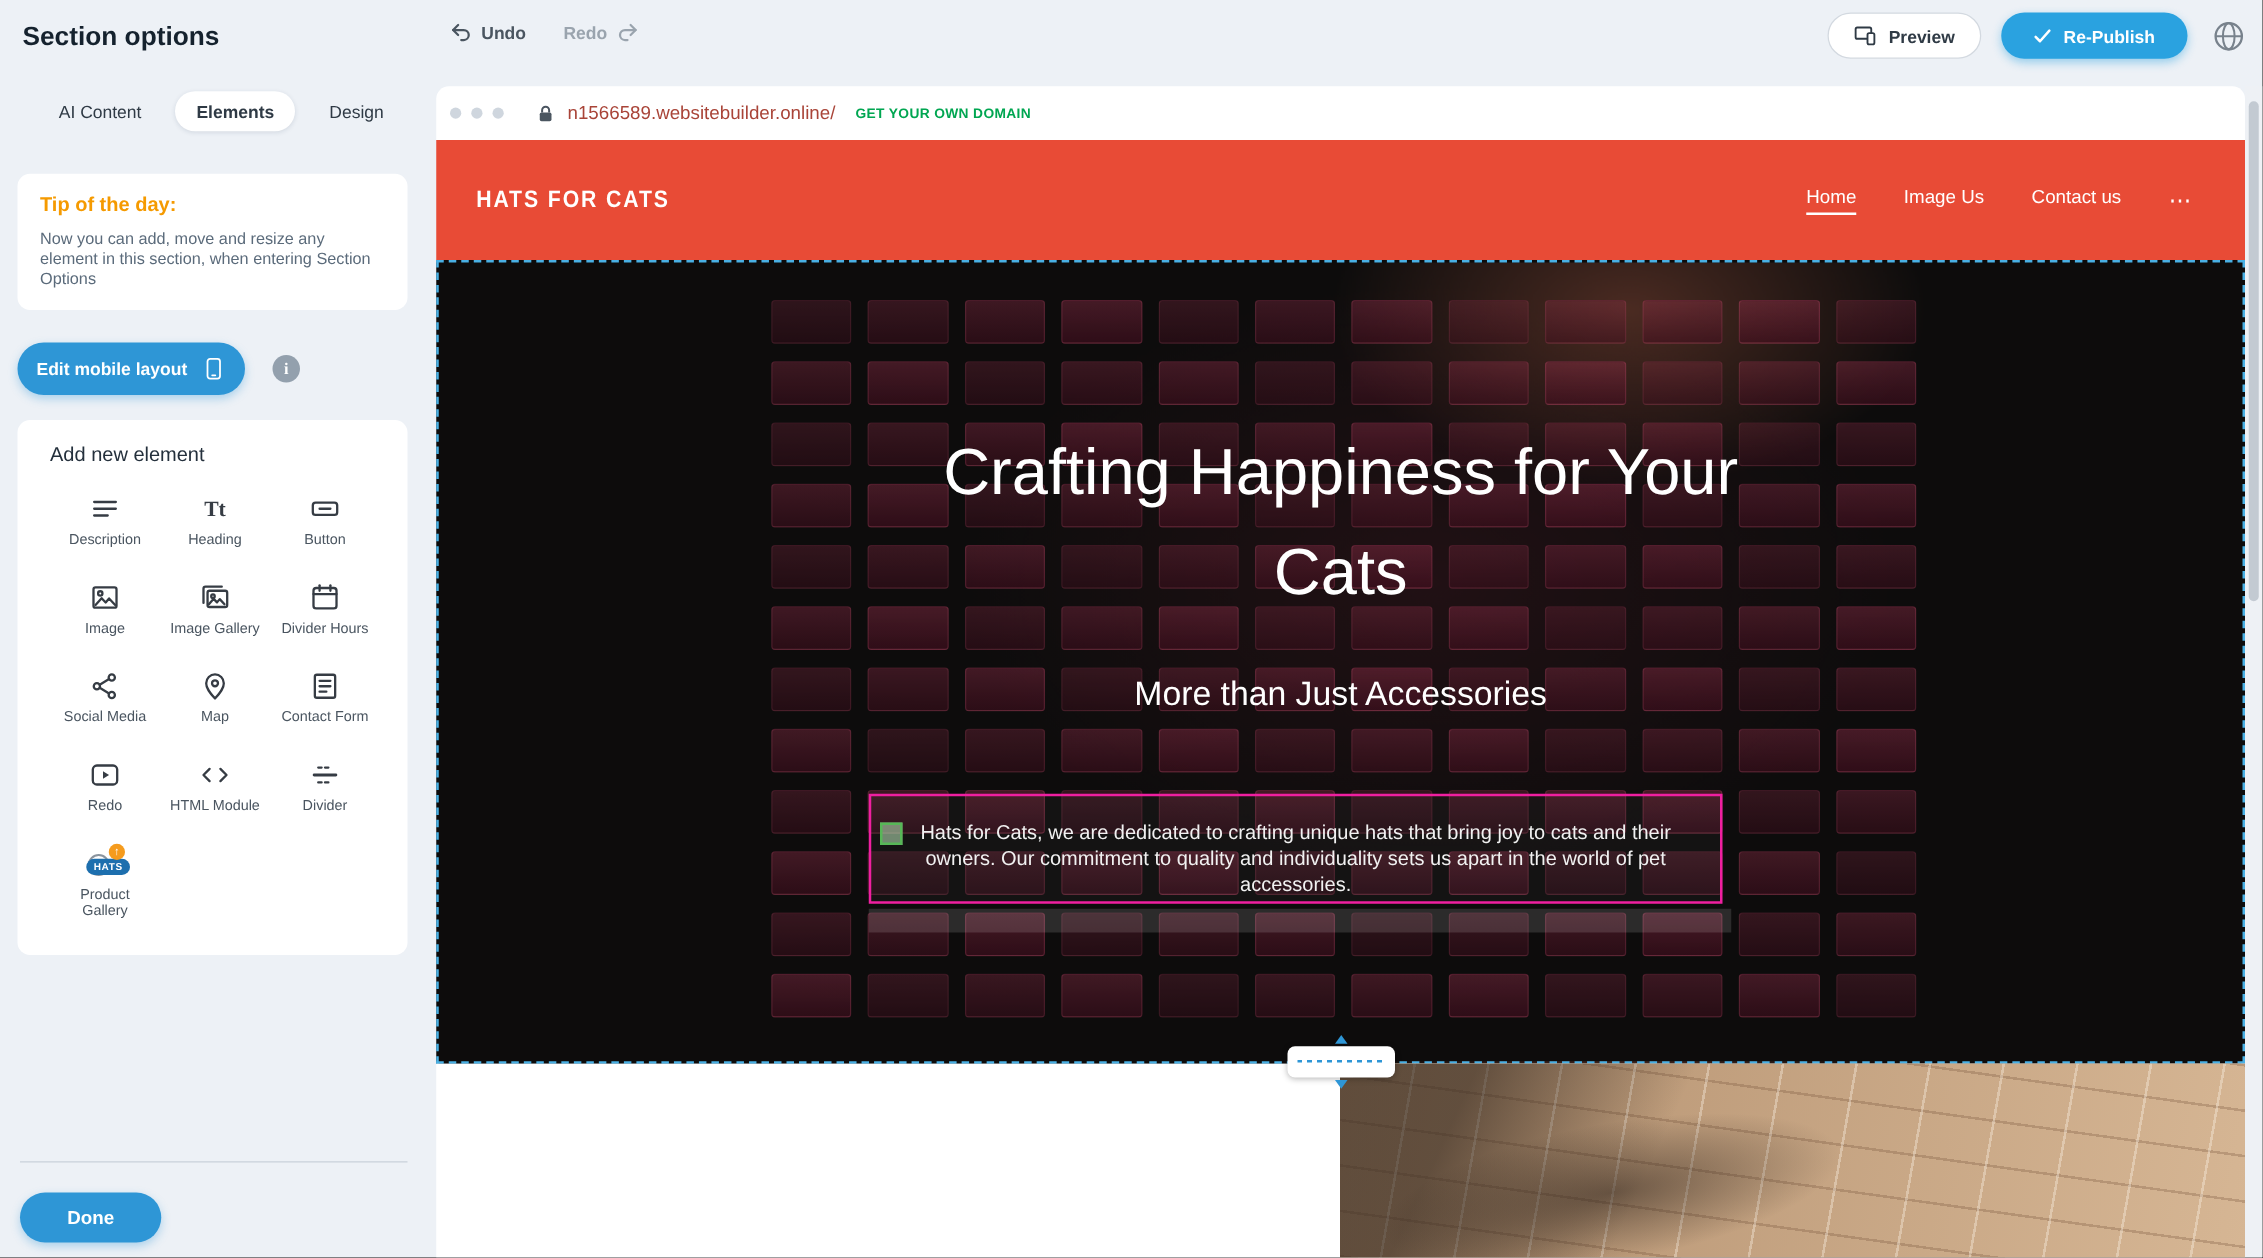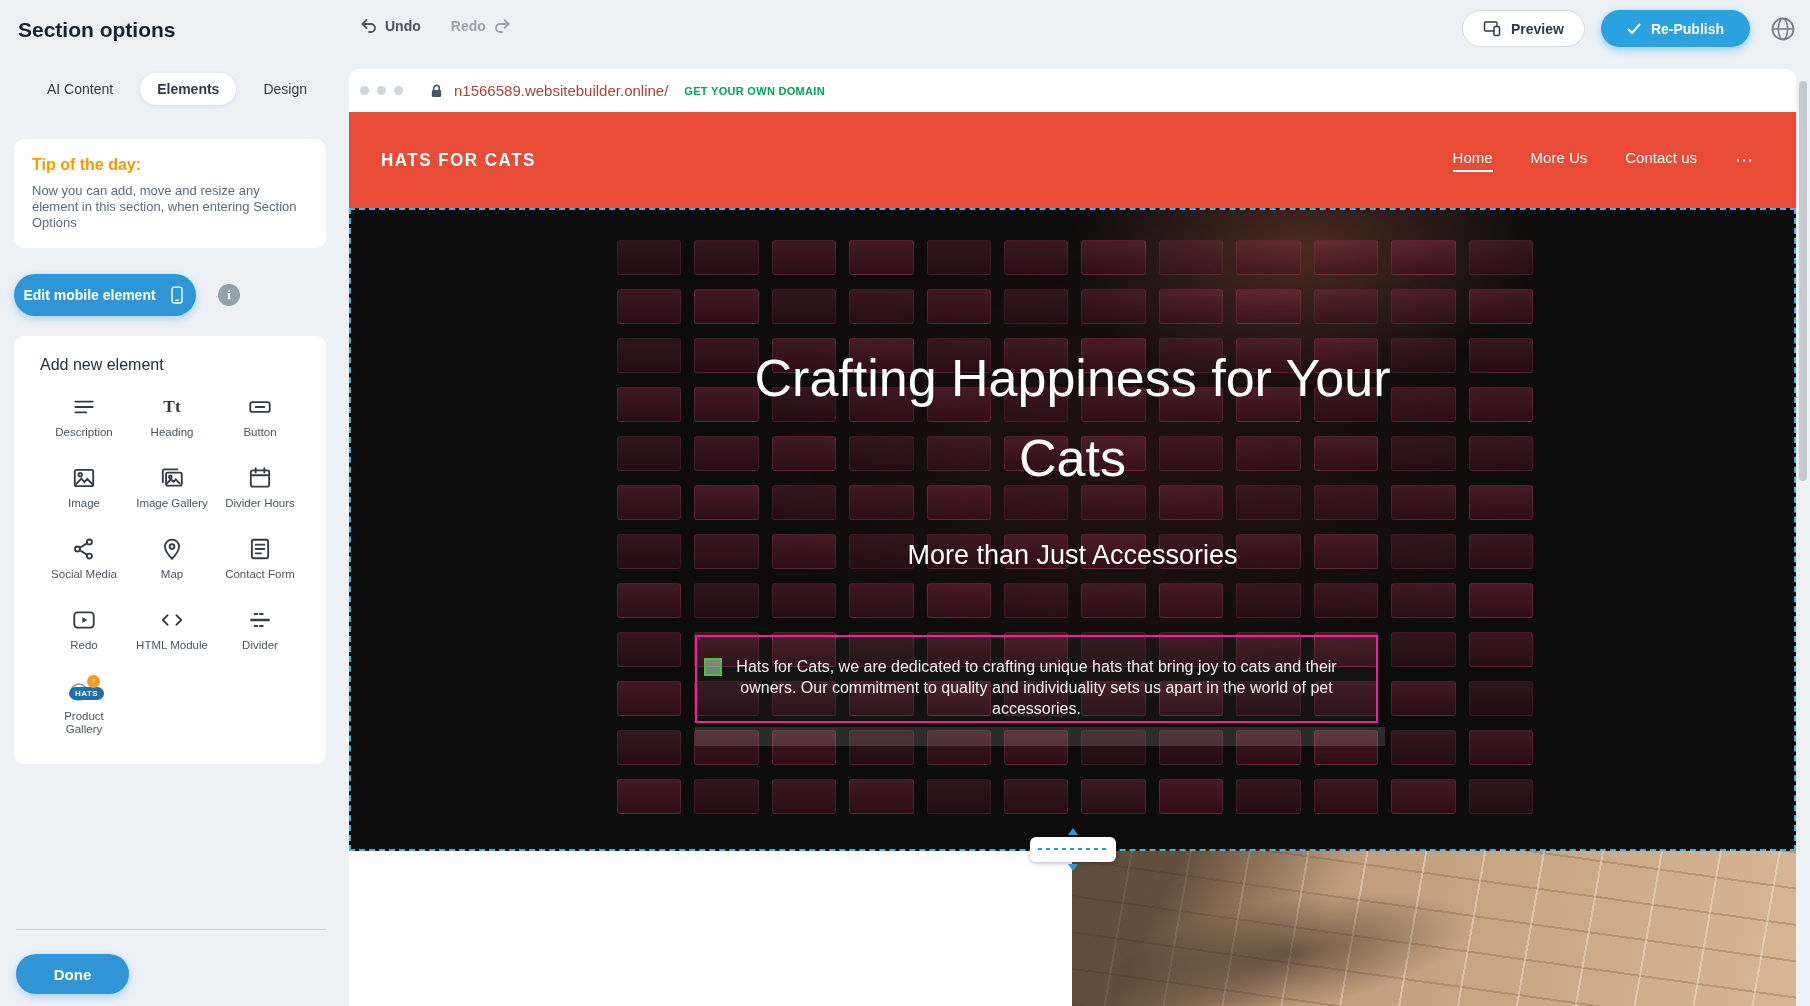--- a/index.html
+++ b/index.html
@@ -155,21 +155,21 @@
     <div class="tab">Design</div>
   </div>
 
   <div class="card tip-card">
     <div class="tip-title">Tip of the day:</div>
     <div class="tip-body">Now you can add, move and resize any element in this section, when entering Section Options</div>
   </div>
 
   <div class="mobile-row">
     <button class="mobile-btn">
-      <span>Edit mobile element</span>
+      <span>Edit mobile layout</span>
       <svg width="20" height="22" viewBox="0 0 24 24">
         <rect x="6" y="2.5" width="12" height="19" rx="2.5" stroke="#fff" fill="none" stroke-width="1.7"></rect>
         <line x1="10.5" y1="18.3" x2="13.5" y2="18.3" stroke="#fff" stroke-width="1.7" stroke-linecap="round"></line>
       </svg>
     </button>
     <div class="info-circle">i</div>
   </div>
 
   <div class="card add-card">
     <div class="add-title">Add new element</div>
@@ -315,21 +315,21 @@
       </svg>
     </div>
     <div class="url-text">n1566589.websitebuilder.online/</div>
     <div class="domain-link">GET YOUR OWN DOMAIN</div>
   </div>
 
   <div class="site-header">
     <div class="site-logo">HATS FOR CATS</div>
     <div class="site-nav">
       <div class="nav-link active">Home</div>
-      <div class="nav-link">More Us</div>
+      <div class="nav-link">Image Us</div>
       <div class="nav-link">Contact us</div>
       <div class="nav-more">⋯</div>
     </div>
   </div>
 
   <div class="hero">
     <div class="tile-grid">
         <div class="tile" style="opacity: 0.58;"></div>
         <div class="tile" style="opacity: 0.7;"></div>
         <div class="tile" style="opacity: 0.83;"></div>

